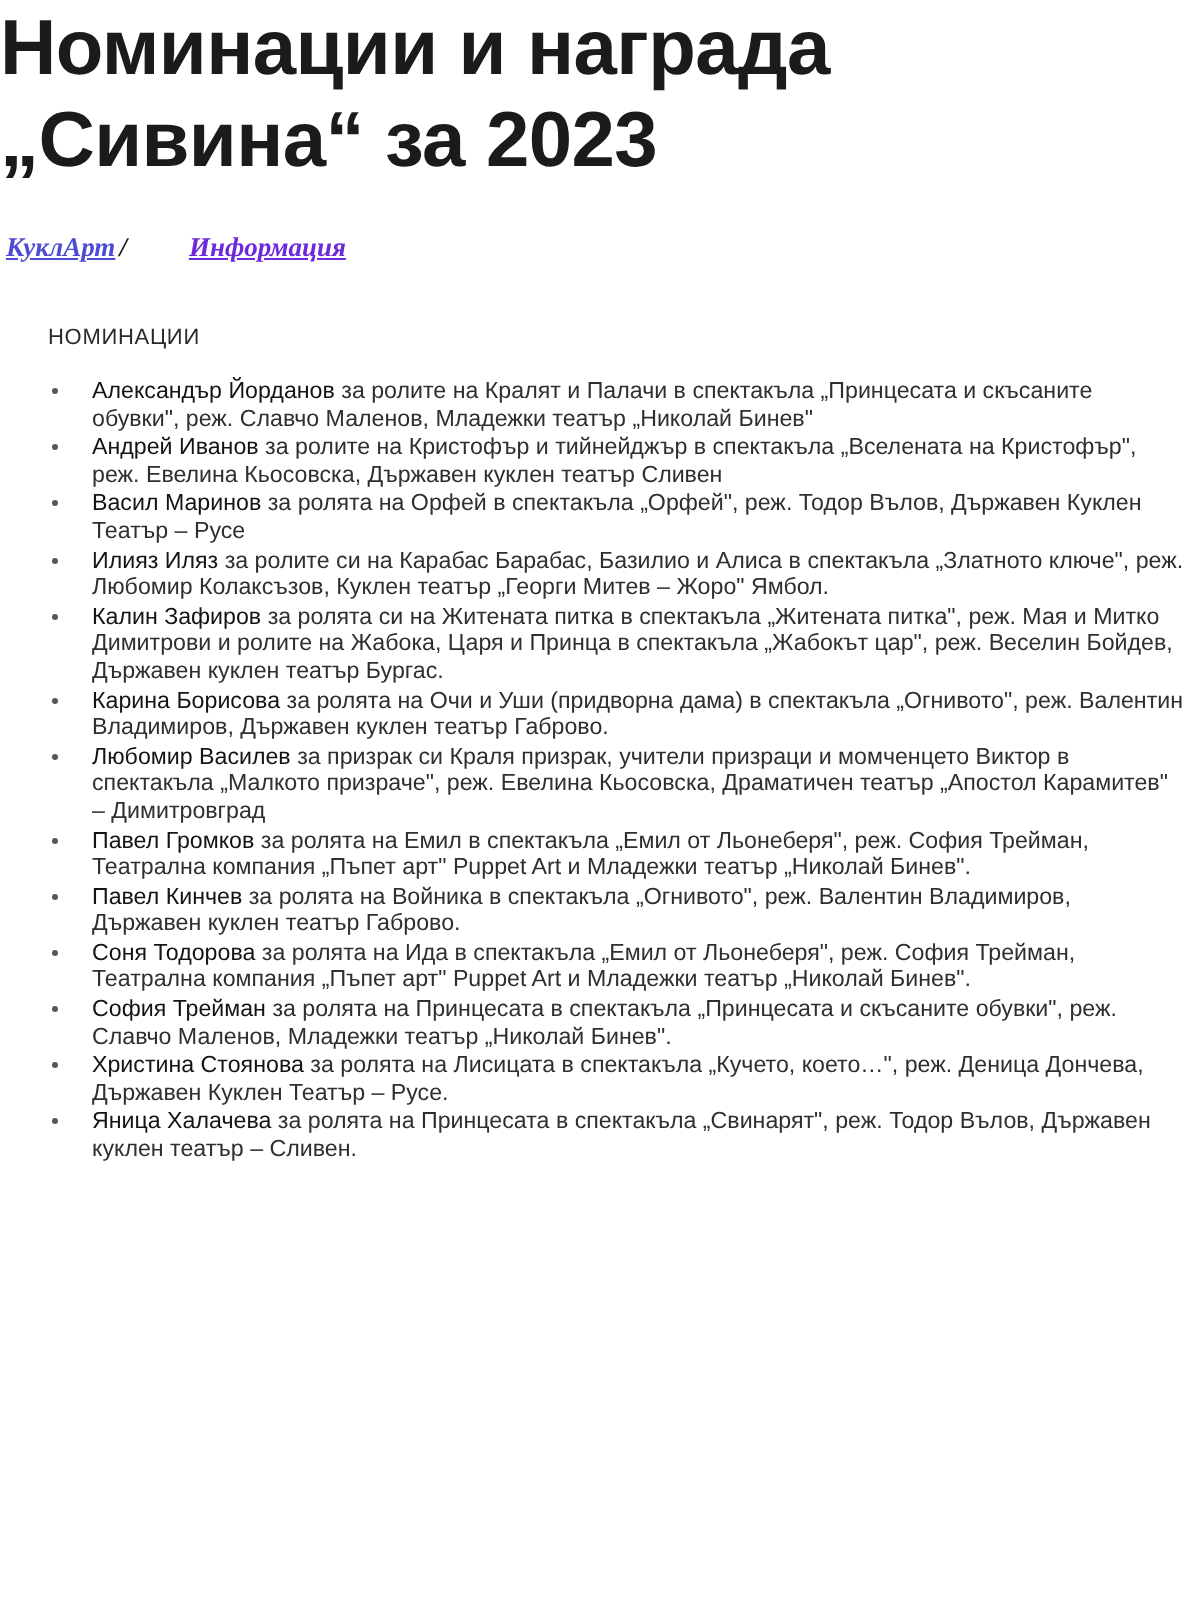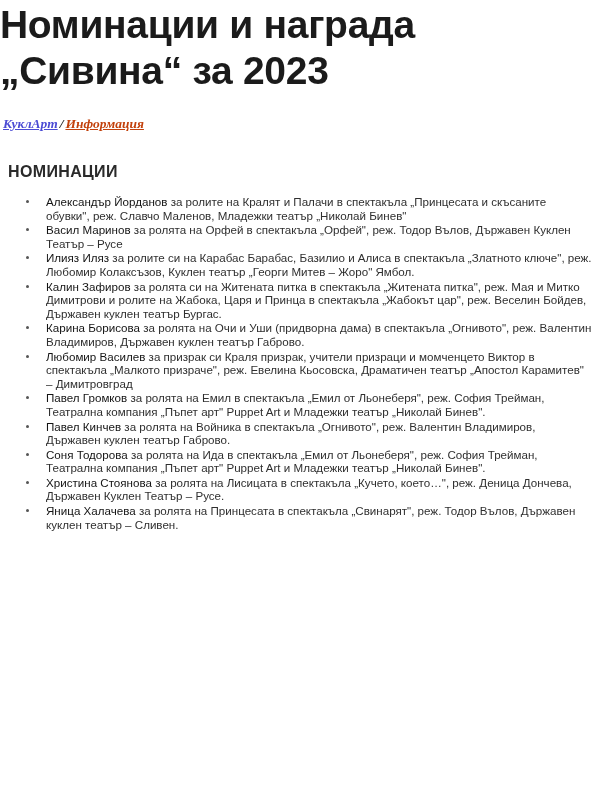--- a/index.html
+++ b/index.html
@@ -55,24 +55,24 @@
   }
   .breadcrumb .sep {
     color: #1a1a1a;
     font-weight: bold;
     text-decoration: none;
     padding: 0 2px;
   }
 
   
   .section-heading {
-    margin: 31px 0 0 8px;
+    margin: 31px 0 0 24px;
     font-family: "Liberation Sans", sans-serif;
-    font-size: 16px;
-    font-weight: bold;
+    font-size: 11px;
+    font-weight: normal;
     letter-spacing: 0.35px;
     color: #2a2a2a;
   }
 
   
   ul.nominations {
     list-style: none;
     margin: 14px 0 0 0;
     padding: 0;
   }
@@ -107,32 +107,34 @@
 </style>
 </head>
 <body>
 
 <div class="page">
 
   <h1 class="page-title">Номинации и награда
 „Сивина“ за 2023</h1>
 
   <div class="breadcrumb">
-    <a href="#" style="color: rgb(75, 75, 212);">КуклАрт</a><span class="sep">/</span><a href="#" style="color: #c2410c;">Информация</a>
+    <a href="#" style="color: rgb(75, 75, 212);">КуклАрт</a><span class="sep">/</span><a href="#" style="color: #6d28d9; margin-left: 29px;">Информация</a>
   </div>
 
   <div class="section-heading">НОМИНАЦИИ</div>
 
   <ul class="nominations">
       <li><span class="bullet"></span><span class="nominee">Александър Йорданов</span><span class="detail"> за ролите на Кралят и Палачи в спектакъла „Принцесата и скъсаните обувки", реж. Славчо Маленов, Младежки театър „Николай Бинев"</span></li>
+      <li><span class="bullet"></span><span class="nominee">Андрей Иванов</span><span class="detail"> за ролите на Кристофър и тийнейджър в спектакъла „Вселената на Кристофър", реж. Евелина Кьосовска, Държавен куклен театър Сливен</span></li>
       <li><span class="bullet"></span><span class="nominee">Васил Маринов</span><span class="detail"> за ролята на Орфей в спектакъла „Орфей", реж. Тодор Вълов, Държавен Куклен Театър – Русе</span></li>
       <li><span class="bullet"></span><span class="nominee">Илияз Иляз</span><span class="detail"> за ролите си на Карабас Барабас, Базилио и Алиса в спектакъла „Златното ключе", реж. Любомир Колаксъзов, Куклен театър „Георги Митев – Жоро" Ямбол.</span></li>
       <li><span class="bullet"></span><span class="nominee">Калин Зафиров</span><span class="detail"> за ролята си на Житената питка в спектакъла „Житената питка", реж. Мая и Митко Димитрови и ролите на Жабока, Царя и Принца в спектакъла „Жабокът цар", реж. Веселин Бойдев, Държавен куклен театър Бургас.</span></li>
       <li><span class="bullet"></span><span class="nominee">Карина Борисова</span><span class="detail"> за ролята на Очи и Уши (придворна дама) в спектакъла „Огнивото", реж. Валентин Владимиров, Държавен куклен театър Габрово.</span></li>
       <li><span class="bullet"></span><span class="nominee">Любомир Василев</span><span class="detail"> за призрак си Краля призрак, учители призраци и момченцето Виктор в спектакъла „Малкото призраче", реж. Евелина Кьосовска, Драматичен театър „Апостол Карамитев" – Димитровград</span></li>
       <li><span class="bullet"></span><span class="nominee">Павел Громков</span><span class="detail"> за ролята на Емил в спектакъла „Емил от Льонеберя", реж. София Трейман, Театрална компания „Пъпет арт" Puppet Art и Младежки театър „Николай Бинев".</span></li>
       <li><span class="bullet"></span><span class="nominee">Павел Кинчев</span><span class="detail"> за ролята на Войника в спектакъла „Огнивото", реж. Валентин Владимиров, Държавен куклен театър Габрово.</span></li>
       <li><span class="bullet"></span><span class="nominee">Соня Тодорова</span><span class="detail"> за ролята на Ида в спектакъла „Емил от Льонеберя", реж. София Трейман, Театрална компания „Пъпет арт" Puppet Art и Младежки театър „Николай Бинев".</span></li>
+      <li><span class="bullet"></span><span class="nominee">София Трейман</span><span class="detail"> за ролята на Принцесата в спектакъла „Принцесата и скъсаните обувки", реж. Славчо Маленов, Младежки театър „Николай Бинев".</span></li>
       <li><span class="bullet"></span><span class="nominee">Христина Стоянова</span><span class="detail"> за ролята на Лисицата в спектакъла „Кучето, което…", реж. Деница Дончева, Държавен Куклен Театър – Русе.</span></li>
       <li><span class="bullet"></span><span class="nominee">Яница Халачева</span><span class="detail"> за ролята на Принцесата в спектакъла „Свинарят", реж. Тодор Вълов, Държавен куклен театър – Сливен.</span></li>
     </ul>
 
 </div>
 
 </body></html>

